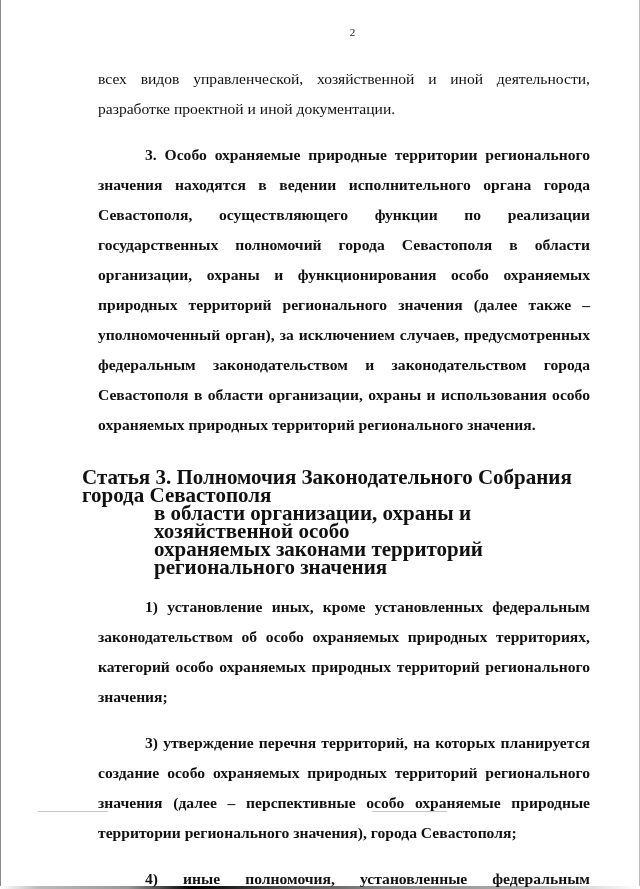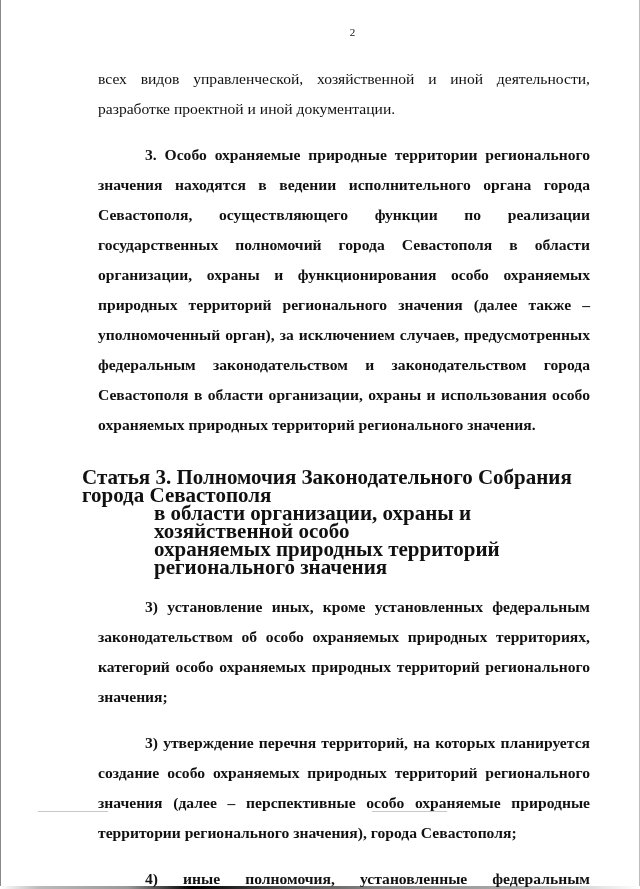--- a/index.html
+++ b/index.html
@@ -31,22 +31,22 @@
 
 <div class="page-number">2</div>
 
 <div class="content">
   <p>всех видов управленческой, хозяйственной и иной деятельности, разработке проектной и иной документации.</p>
   <p class="indent">3. Особо охраняемые природные территории регионального значения находятся в ведении исполнительного органа города Севастополя, осуществляющего функции по реализации государственных полномочий города Севастополя в области организации, охраны и функционирования особо охраняемых природных территорий регионального значения (далее также – уполномоченный орган), за исключением случаев, предусмотренных федеральным законодательством и законодательством города Севастополя в области организации, охраны и использования особо охраняемых природных территорий регионального значения.</p>
 
   <div class="heading">
     <span class="hl1">Статья 3. Полномочия Законодательного Собрания города Севастополя</span>
     <span class="hl2">в области организации, охраны и хозяйственной особо</span>
-    <span class="hl3">охраняемых природных территорий регионального значения</span>
+    <span class="hl3">охраняемых законами территорий регионального значения</span>
   </div>
 
-  <p class="indent">3) установление иных, кроме установленных федеральным законодательством об особо охраняемых природных территориях, категорий особо охраняемых природных территорий регионального значения;</p>
+  <p class="indent">1) установление иных, кроме установленных федеральным законодательством об особо охраняемых природных территориях, категорий особо охраняемых природных территорий регионального значения;</p>
   <p class="indent">3) утверждение перечня территорий, на которых планируется создание особо охраняемых природных территорий регионального значения (далее – перспективные особо охраняемые природные территории регионального значения), города Севастополя;</p>
   <p class="indent">4) иные полномочия, установленные федеральным законодательством и законами города Севастополя.</p>
 </div>
 
 <div class="scan-noise" style="left:38px; top:811px; width:70px;"></div>
 <div class="scan-noise" style="left:372px; top:811px; width:75px;"></div>
 
 </body></html>

